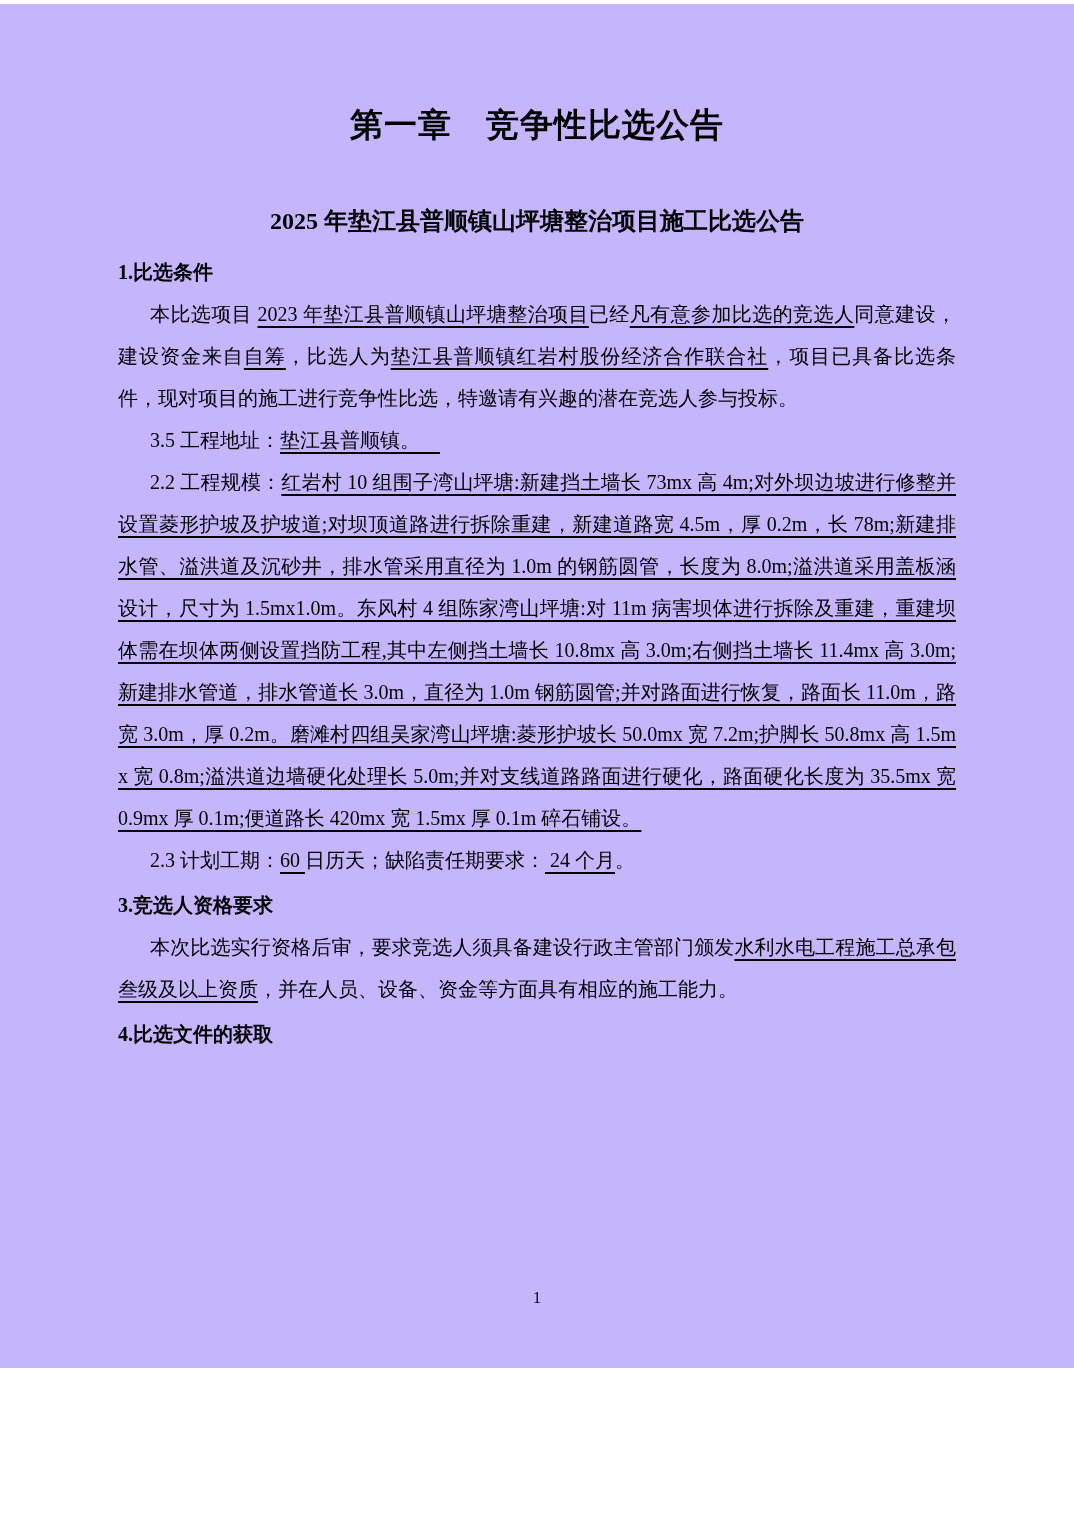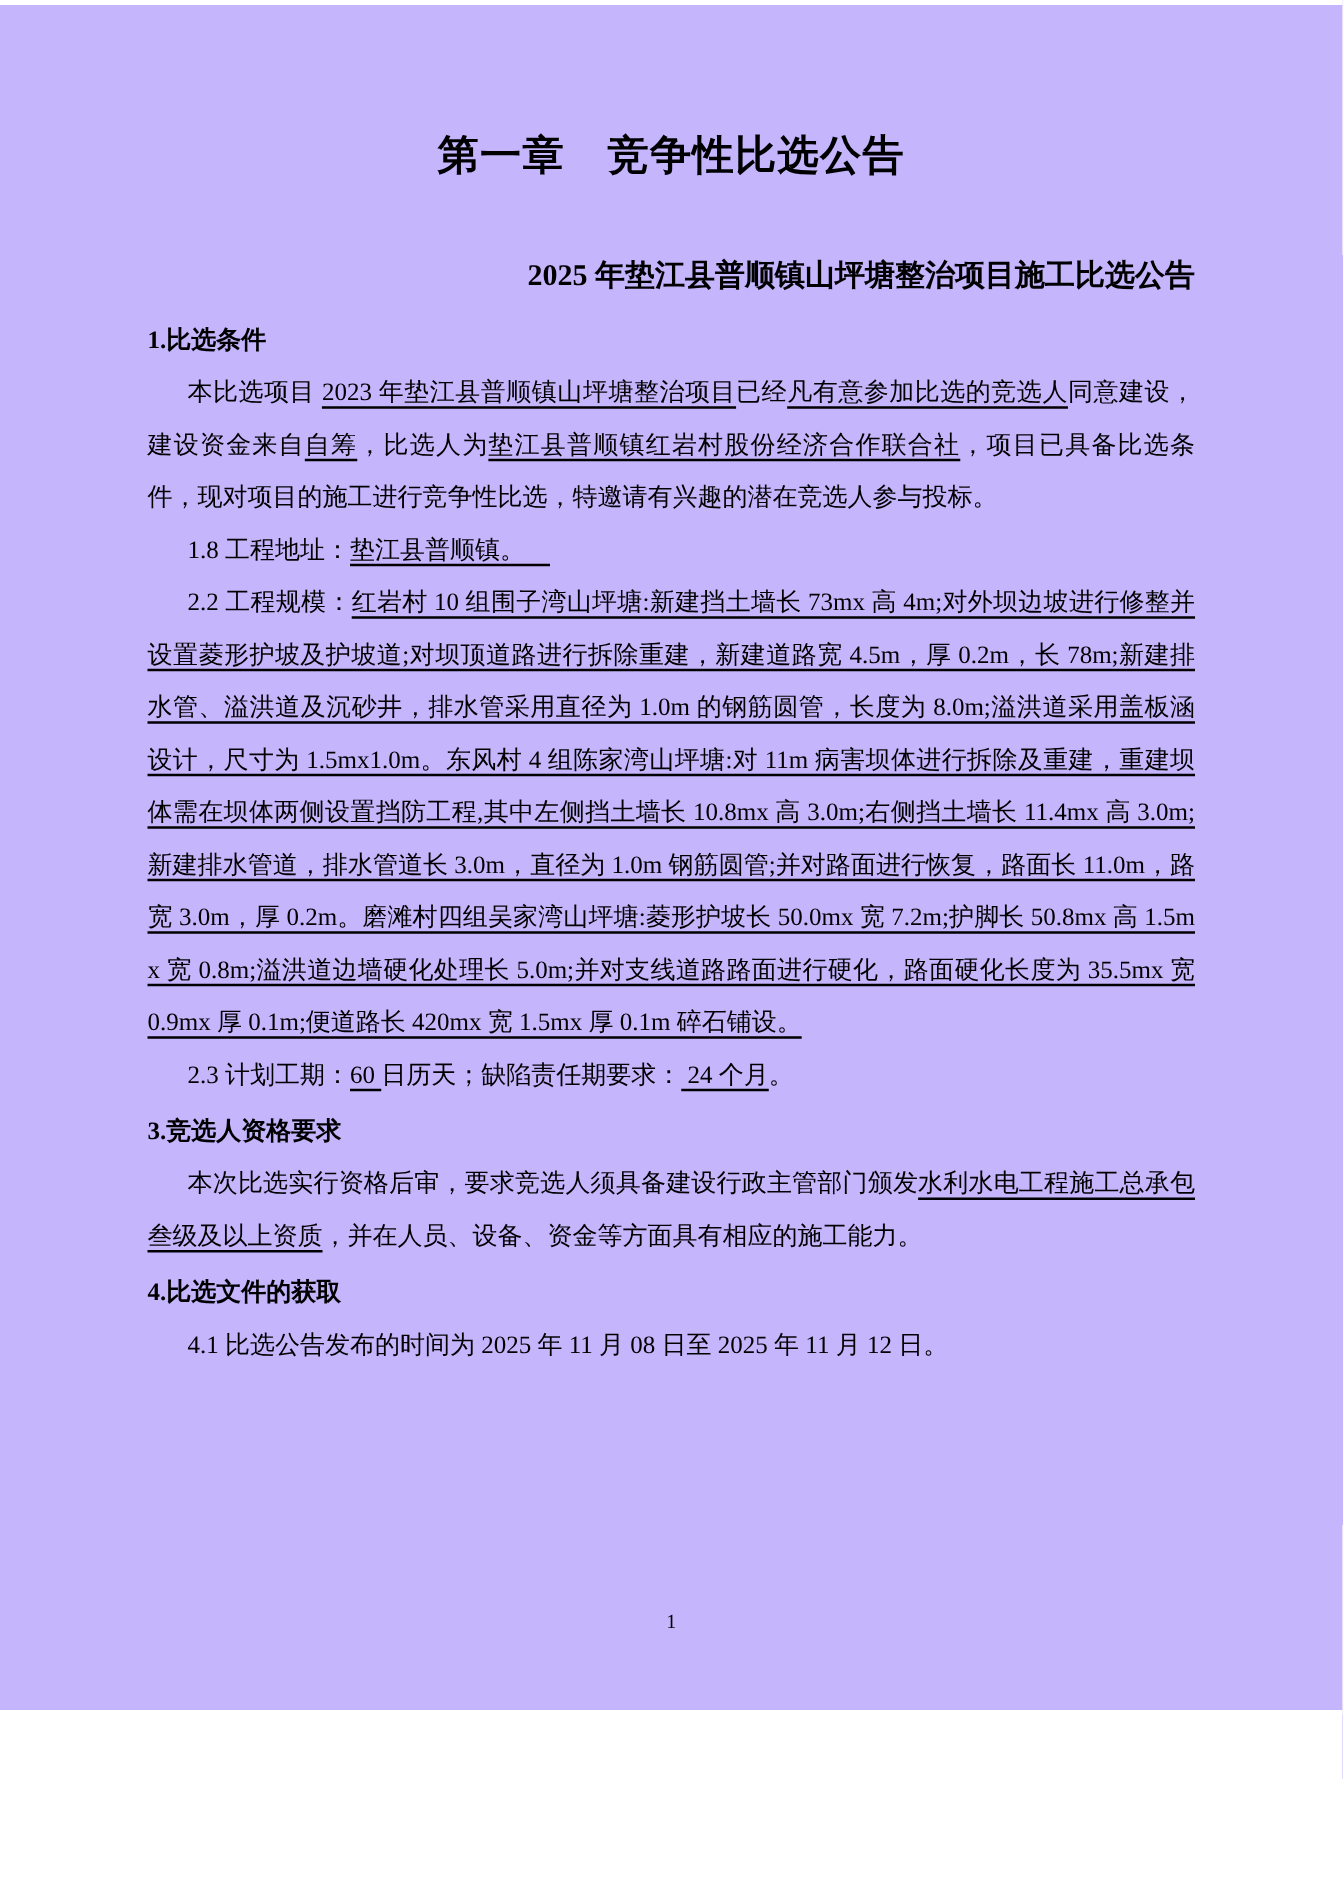--- a/index.html
+++ b/index.html
@@ -21,21 +21,21 @@
   }
   .chapter-title {
     text-align: center;
     font-size: 33px;
     font-weight: bold;
     line-height: 1.3;
     margin: 0 0 58px 0;
     letter-spacing: 1px;
   }
   .doc-title {
-    text-align: right;
+    text-align: center;
     font-size: 24px;
     font-weight: bold;
     line-height: 1.35;
     margin: 0 0 14px 0;
   }
   .content {
     font-size: 20px;
     line-height: 42px;
   }
   .heading {
@@ -72,23 +72,22 @@
 <body>
 
 <div class="page">
   <div class="chapter-title">第一章　竞争性比选公告</div>
 
   <div class="doc-title">2025 年垫江县普顺镇山坪塘整治项目施工比选公告</div>
 
   <div class="content">
       <div class="heading">1.比选条件</div>
       <p class="para indent"><span class="">本比选项目 </span><span class="u">2023 年垫江县普顺镇山坪塘整治项目</span><span class="">已经</span><span class="u">凡有意参加比选的竞选人</span><span class="">同意建设，建设资金来自</span><span class="u">自筹</span><span class="">，比选人为</span><span class="u">垫江县普顺镇红岩村股份经济合作联合社</span><span class="">，项目已具备比选条件，现对项目的施工进行竞争性比选，特邀请有兴趣的潜在竞选人参与投标。</span></p>
-      <p class="para indent"><span class="">1.8 工程地址：</span><span class="u">垫江县普顺镇。　</span></p>
+      <p class="para indent"><span class="">3.5 工程地址：</span><span class="u">垫江县普顺镇。　</span></p>
       <p class="para indent"><span class="">2.2 工程规模：</span><span class="u">红岩村 10 组围子湾山坪塘:新建挡土墙长 73mx 高 4m;对外坝边坡进行修整并设置菱形护坡及护坡道;对坝顶道路进行拆除重建，新建道路宽 4.5m，厚 0.2m，长 78m;新建排水管、溢洪道及沉砂井，排水管采用直径为 1.0m 的钢筋圆管，长度为 8.0m;溢洪道采用盖板涵设计，尺寸为 1.5mx1.0m。东风村 4 组陈家湾山坪塘:对 11m 病害坝体进行拆除及重建，重建坝体需在坝体两侧设置挡防工程,其中左侧挡土墙长 10.8mx 高 3.0m;右侧挡土墙长 11.4mx 高 3.0m;新建排水管道，排水管道长 3.0m，直径为 1.0m 钢筋圆管;并对路面进行恢复，路面长 11.0m，路宽 3.0m，厚 0.2m。磨滩村四组吴家湾山坪塘:菱形护坡长 50.0mx 宽 7.2m;护脚长 50.8mx 高 1.5mx 宽 0.8m;溢洪道边墙硬化处理长 5.0m;并对支线道路路面进行硬化，路面硬化长度为 35.5mx 宽 0.9mx 厚 0.1m;便道路长 420mx 宽 1.5mx 厚 0.1m 碎石铺设。 </span></p>
       <p class="para indent"><span class="">2.3 计划工期：</span><span class="u">60 </span><span class="">日历天；缺陷责任期要求：</span><span class="u"> 24 个月</span><span class="">。</span></p>
       <div class="heading">3.竞选人资格要求</div>
       <p class="para indent"><span class="">本次比选实行资格后审，要求竞选人须具备建设行政主管部门颁发</span><span class="u">水利水电工程施工总承包叁级及以上资质</span><span class="">，并在人员、设备、资金等方面具有相应的施工能力。</span></p>
       <div class="heading">4.比选文件的获取</div>
-      <p class="para indent"><span class="">4.1 比选公告发布的时间为 2025 年 11 月 08 日至 2025 年 11 月 12 日。</span></p>
     </div>
 
   <div class="page-number">1</div>
 </div>
 
 </body></html>

